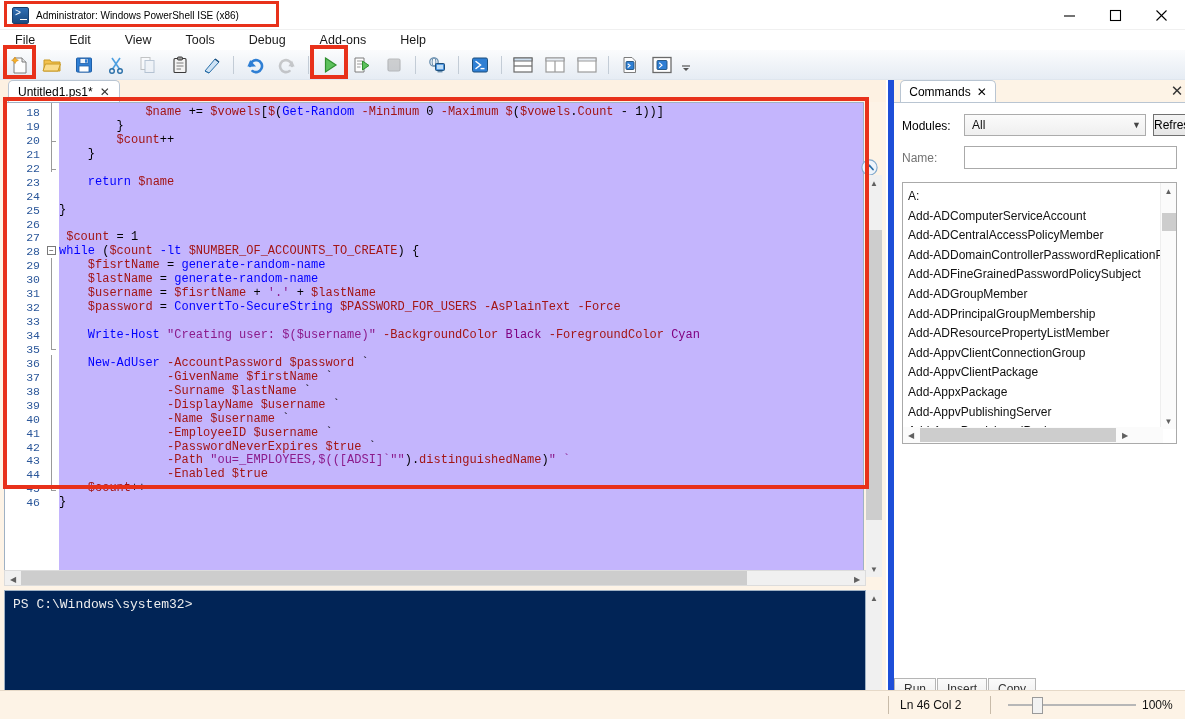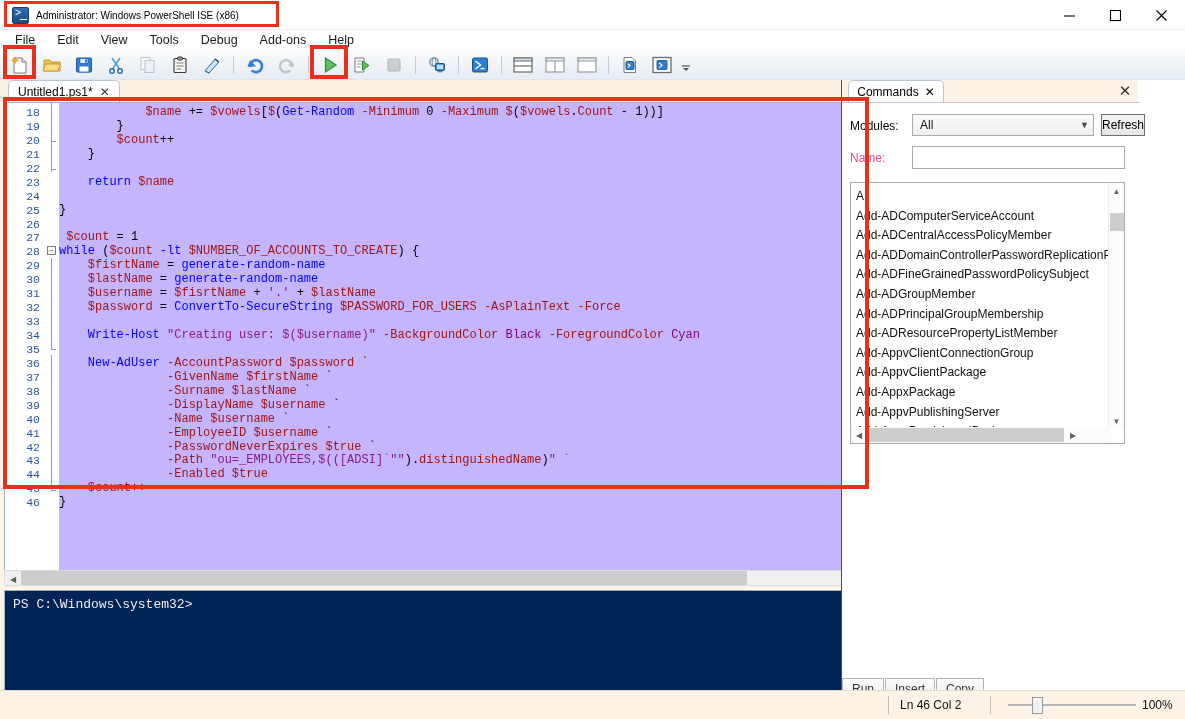--- a/index.html
+++ b/index.html
@@ -52,21 +52,21 @@
   }
   .wbtn svg { display:block; }
   #btn-min { left:1046px; }
   #btn-max { left:1092px; }
   #btn-close { left:1138px; }
 
   
   #menubar {
     position:absolute; left:0; top:30px; width:1185px; height:20px;
     background:#ffffff;
-    display:flex; align-items:center; padding-left:6px; gap:4px;
+    display:flex; align-items:center; padding-left:6px; gap:16px;
   }
   .menu-item {
     font-size:12.5px; color:#1a1a1a; padding:2px 9px; white-space:nowrap;
   }
 
   
   #toolbar {
     position:absolute; left:0; top:50px; width:1185px; height:30px;
     background:linear-gradient(#fbfcfd,#eef2f7 60%,#e6ecf4);
     border-bottom:1px solid #dfe6ee;
@@ -200,23 +200,23 @@
     font-family:"Liberation Mono", monospace; font-size:13px;
     color:#eeeeee; white-space:pre;
   }
   #cons-vscroll {
     position:absolute; left:866px; top:510px; width:16px; height:176px;
     background:#f0f0f0;
   }
 
   
   #cmdpane {
-    position:absolute; left:841px; top:80px; width:297px; height:610px;
+    position:absolute; left:888px; top:80px; width:297px; height:610px;
     background:#fdf3e6;
-    border-left:1px solid #1d4ed8;
+    border-left:6px solid #1d4ed8;
   }
   #cmd-tab {
     position:absolute; left:6px; top:0px; width:96px; height:22px;
     background:#ffffff;
     border:1px solid #b9c5d2; border-bottom:none;
     border-radius:5px 5px 0 0;
     display:flex; align-items:center; justify-content:center; gap:6px;
     font-size:12px; color:#000;
   }
   #cmd-tab-close { font-size:12px; }
@@ -240,21 +240,21 @@
     font-size:12px; color:#111;
   }
   #sel-modules .chev { margin-left:auto; font-size:9px; color:#444; }
   #btn-refresh {
     position:absolute; left:259px; top:11px; width:44px; height:22px;
     background:linear-gradient(#f4f4f4,#e6e6e6);
     border:1px solid #707070;
     display:flex; align-items:center; justify-content:center;
     font-size:12px; color:#000;
   }
-  #lbl-name { left:8px; top:48px; font-size:12px; color:#ec4899; }
+  #lbl-name { left:8px; top:48px; font-size:12px; color:#737373; }
   #inp-name {
     position:absolute; left:70px; top:43px; width:213px; height:23px;
     background:#ffffff; border:1px solid #aaaaaa;
   }
   #cmd-list {
     position:absolute; left:8px; top:79px; width:275px; height:262px;
     background:#ffffff; border:1px solid #aaaaaa;
     overflow:hidden;
   }
   #cmd-list-inner {

